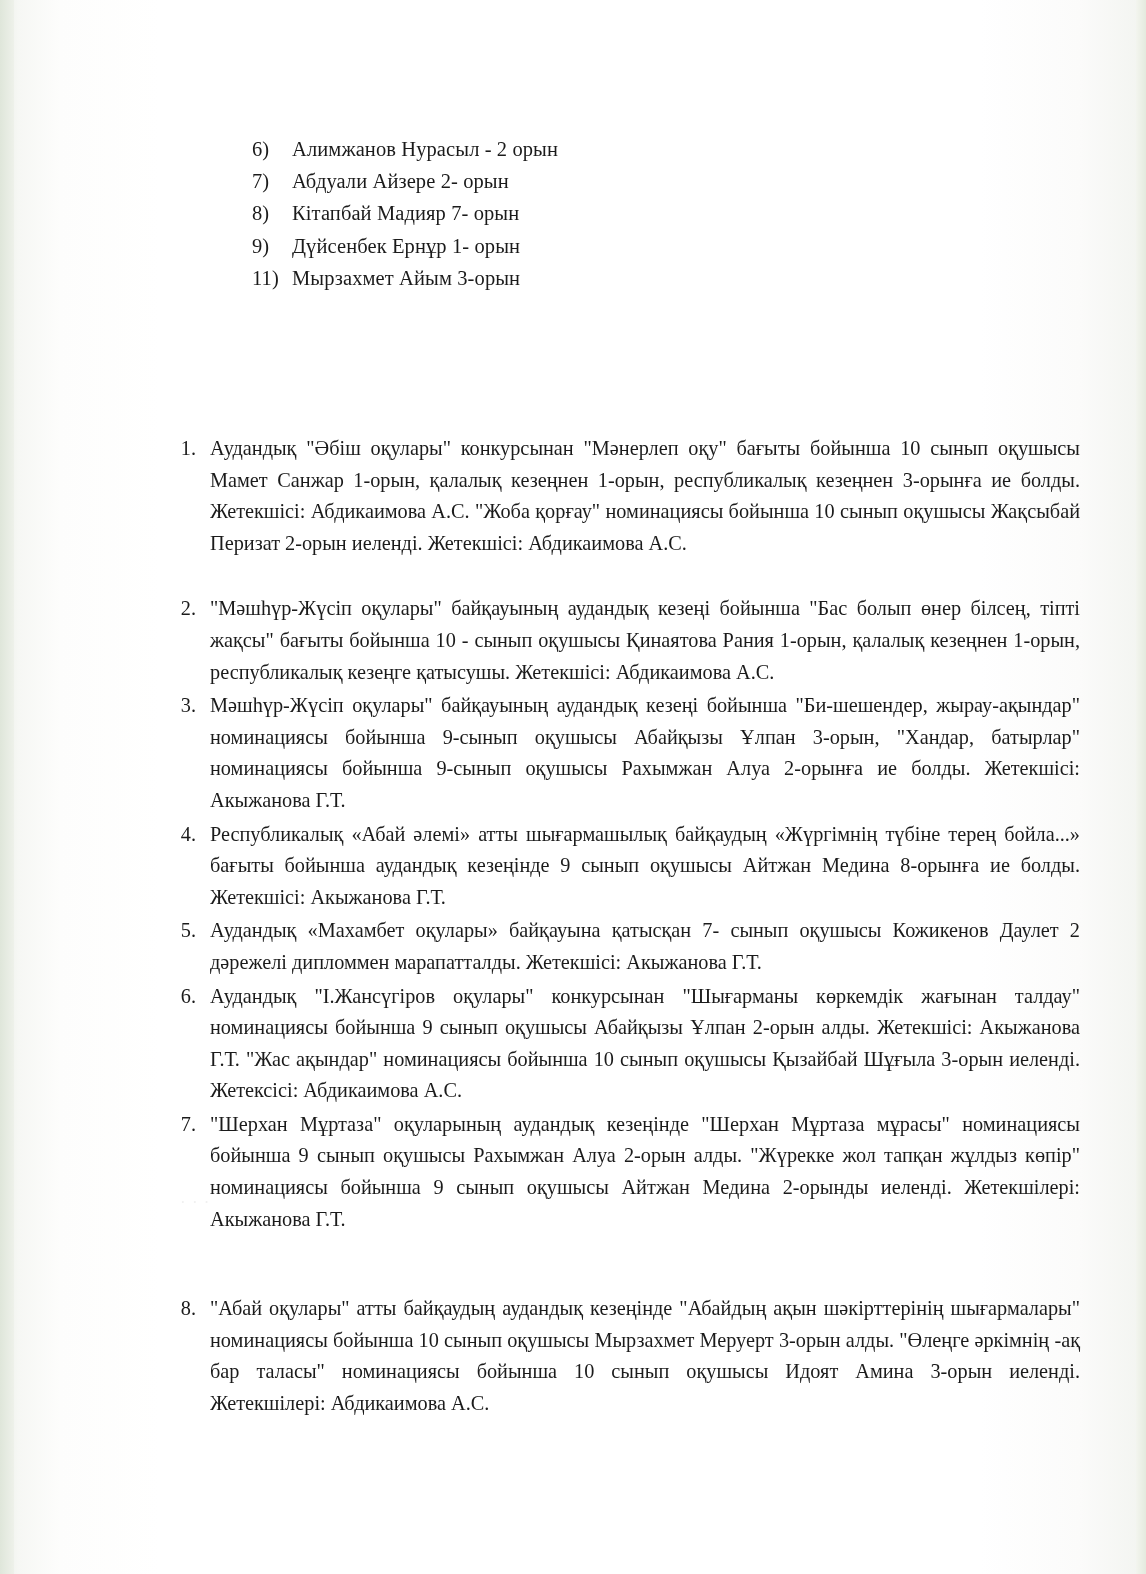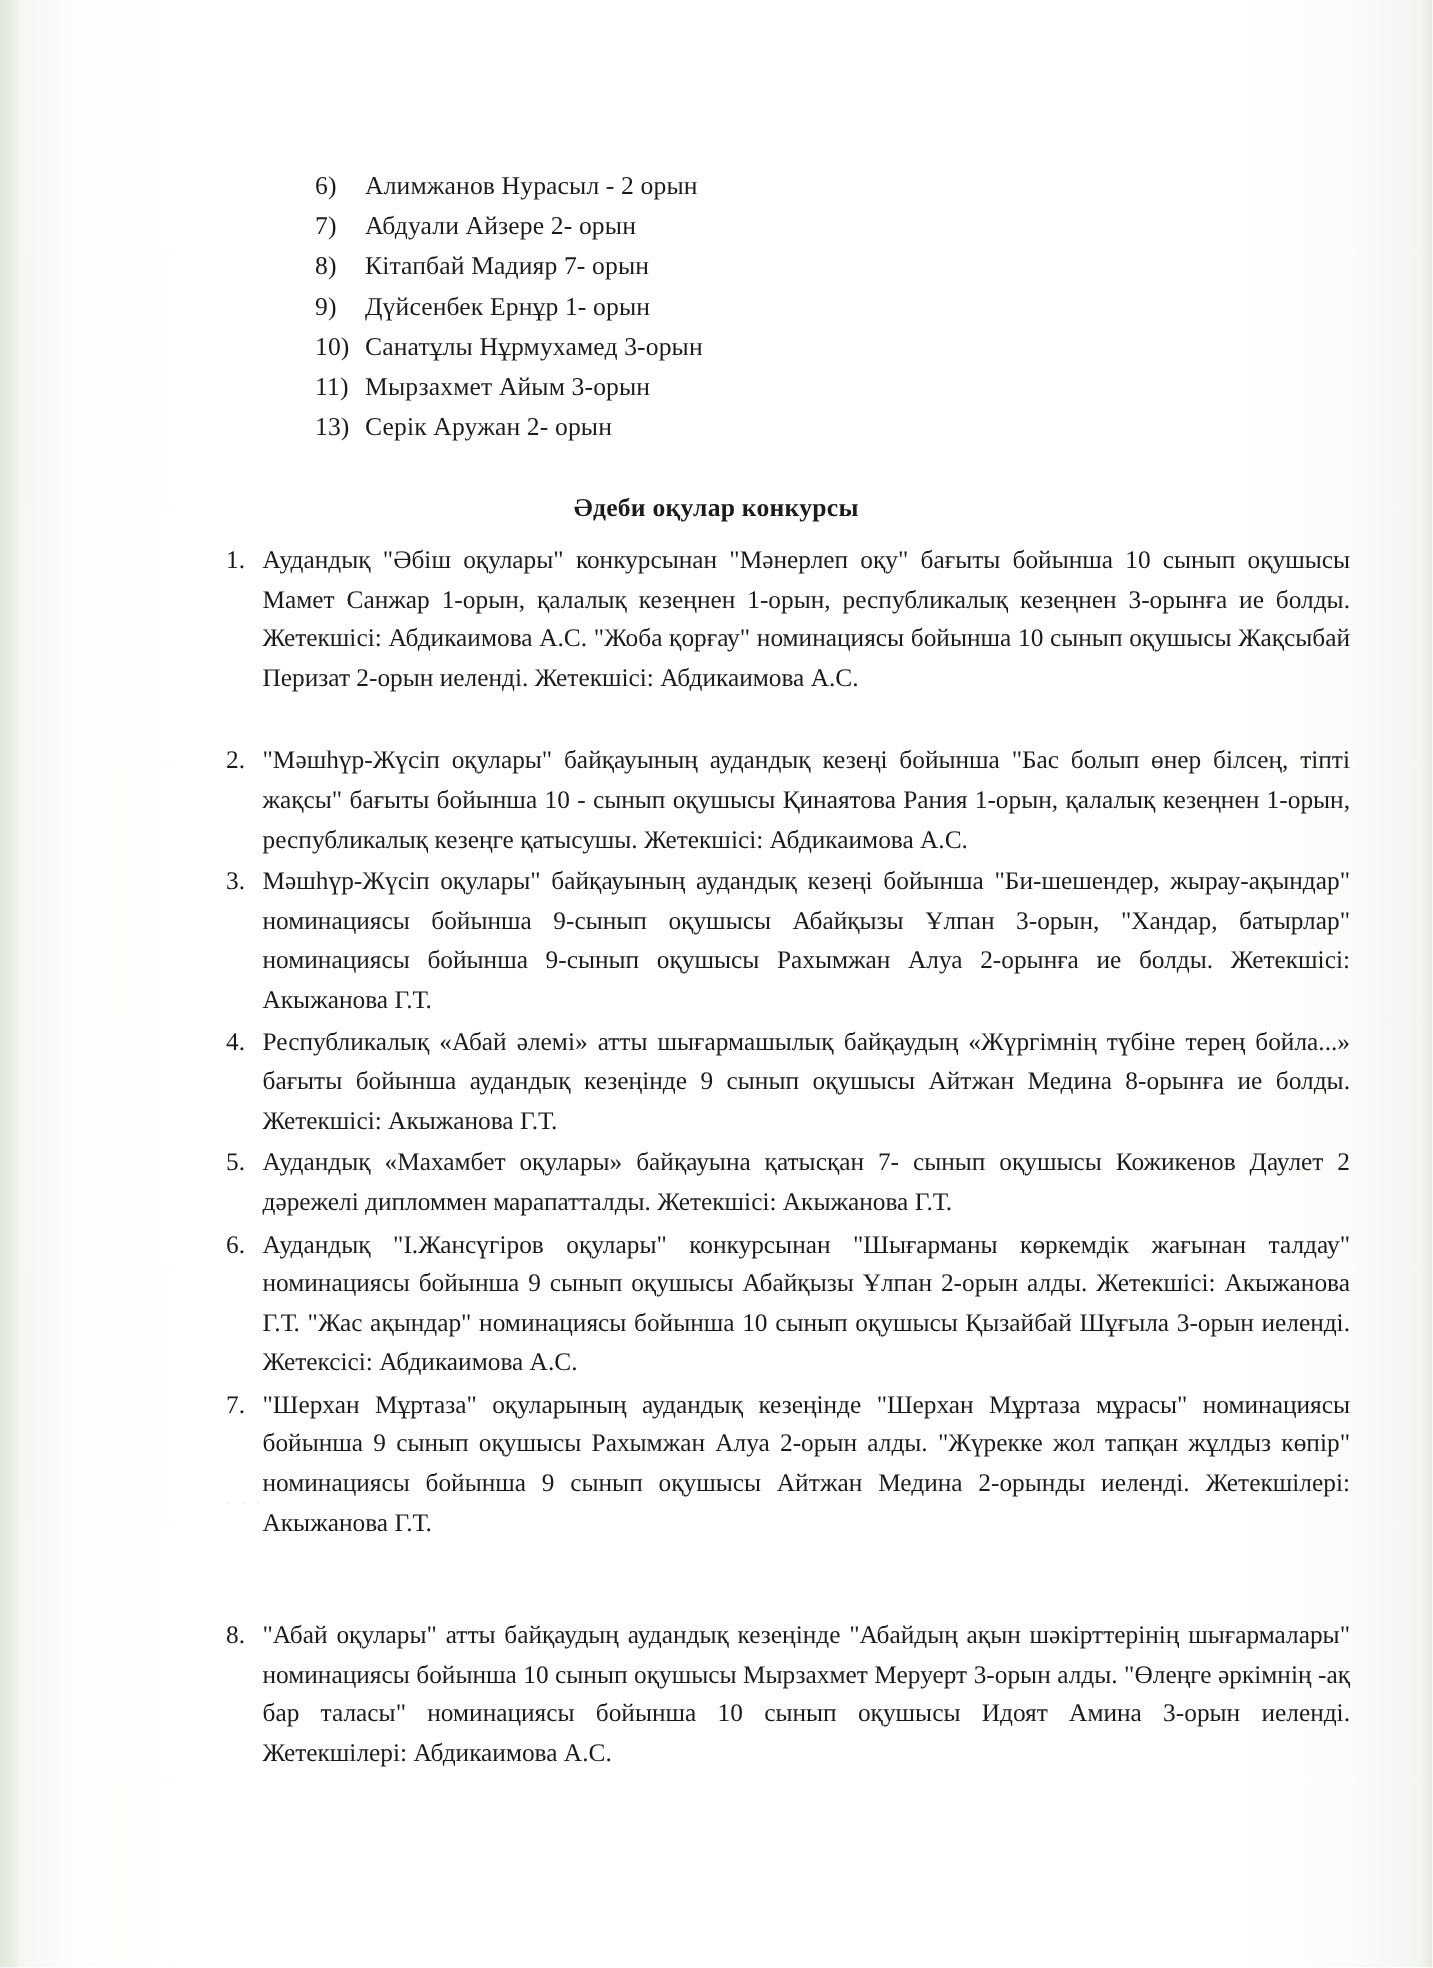--- a/index.html
+++ b/index.html
@@ -142,34 +142,25 @@
     </div>
     <div class="paren-item">
       <span class="num">8)</span>
       <span class="txt">Кітапбай Мадияр 7- орын</span>
     </div>
     <div class="paren-item">
       <span class="num">9)</span>
       <span class="txt">Дүйсенбек Ернұр 1- орын</span>
     </div>
     <div class="paren-item">
-      <span class="num">10)</span>
-      <span class="txt">Санатұлы Нұрмухамед 3-орын</span>
-    </div>
-    <div class="paren-item">
       <span class="num">11)</span>
       <span class="txt">Мырзахмет Айым 3-орын</span>
     </div>
-    <div class="paren-item">
-      <span class="num">13)</span>
-      <span class="txt">Серік Аружан  2- орын</span>
-    </div>
   </div>
 
-  <div class="heading">Әдеби оқулар конкурсы</div>
 
   <div class="main-list">
 
     <div class="main-item item-1">
       <span class="num">1.</span>
       <span class="body">Аудандық "Әбіш оқулары" конкурсынан  "Мәнерлеп оқу"  бағыты бойынша 10 сынып оқушысы Мамет Санжар 1-орын,  қалалық кезеңнен 1-орын, республикалық кезеңнен 3-орынға ие болды. Жетекшісі: Абдикаимова А.С. "Жоба қорғау" номинациясы бойынша 10 сынып оқушысы Жақсыбай Перизат 2-орын иеленді. Жетекшісі: Абдикаимова А.С.</span>
     </div>
 
     <div class="main-item gap-lg">
       <span class="num">2.</span>

